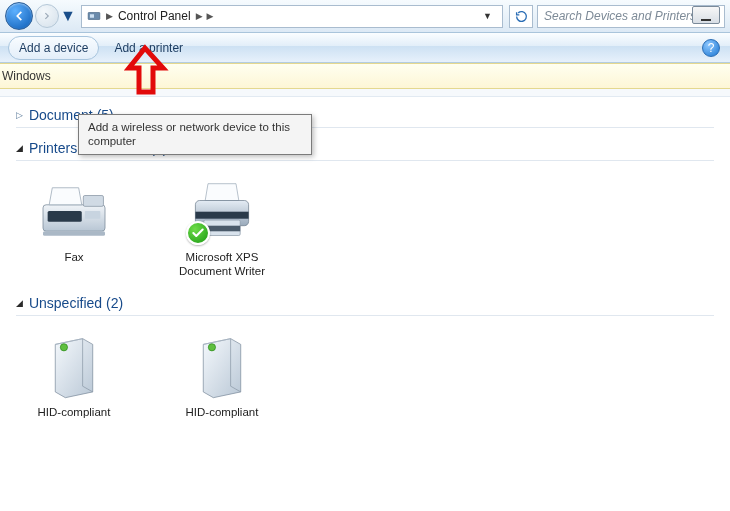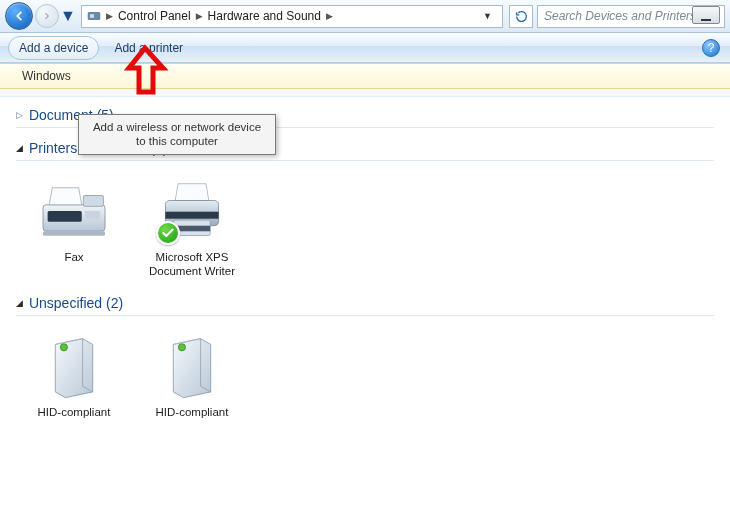--- a/index.html
+++ b/index.html
@@ -100,46 +100,46 @@
   .red-arrow {
     position:absolute; top:44px; left:123px; z-index:10; pointer-events:none;
   }
   
   
   .tooltip {
     position: absolute; top: 114px; left: 78px; z-index: 20;
     background: #f4f4f4; border: 1px solid #7b7b7b;
     padding: 5px 9px; font-size: 11.5px; color: #333;
     box-shadow: 2px 2px 5px rgba(0,0,0,0.25);
-    width:198px; line-height:1.25;text-align:center;
+    width:234px; line-height:1.25;
   }
   
   
   .infobar {
     height: 26px;
     background: linear-gradient(to bottom, #fffff0, #fdf6d6);
     border: 1px solid #e4d88f;
     border-left:none; border-right:none;
     font-size: 12px; color: #333;
-    display: flex; align-items: center; padding: 0 22px;
+    display: flex; align-items: center; padding: 0 2px;
     position:relative;
   }
   
   
   .sepbar { height:8px; border-bottom:1px solid #e2eaf2; background:#f6f9fc; }
   
   
   .content { padding: 6px 16px; overflow:auto; height: calc(511px - 33px - 30px - 26px - 8px); background:#fff; }
   .group { margin-bottom: 8px; }
   .group-header {
     font-size: 14px; color: #174a8a; padding: 4px 0;
     display:flex; align-items:center; border-bottom:1px solid #e0e7ef;
   }
   .group-header .tri { font-size:9px; margin-right:6px; color:#5a7a9a; }
-  .items-row { display:flex; gap:18px; padding:14px 8px 4px; flex-wrap:wrap; }
+  .items-row { display:flex; gap:48px; padding:14px 8px 4px; flex-wrap:wrap; }
   .item { width:100px; text-align:center; font-size:11.5px; color:#222; }
   .item .icon-wrap { height:72px; display:flex; align-items:center; justify-content:center; position:relative; }
   .item .label { margin-top:4px; line-height:1.2; }
   
   
   .fax-svg { width:78px; height:62px; }
   
   
   .printer-svg { width:70px; height:66px; }
   .check-badge {
@@ -175,21 +175,20 @@
   <div class="breadcrumb">
     <span class="bc-icon">
       <svg width="14" height="14" viewBox="0 0 24 24">
           <rect x="2" y="6" width="20" height="12" rx="1" fill="#6a8aab" stroke="#3a5a7a"></rect>
           <rect x="5" y="9" width="7" height="6" fill="#cde0f2"></rect>
         </svg>
     </span>
     <span class="bc-sep">▶</span>
     <span class="bc-seg">Control Panel</span>
     <span class="bc-sep">▶</span>
-    <span class="bc-seg">Hardware and Sound</span>
     <span class="bc-sep">▶</span>
     <span class="bc-end">
       <span class="bc-dd">▼</span>
     </span>
   </div>
   <div class="bc-refresh-box">
     <svg width="13" height="13" viewBox="0 0 24 24" fill="none" stroke="#2a6db5" stroke-width="2.5">
         <path d="M3 12a9 9 0 1 0 3-6.7"></path>
         <path d="M3 4v5h5"></path>
       </svg>

